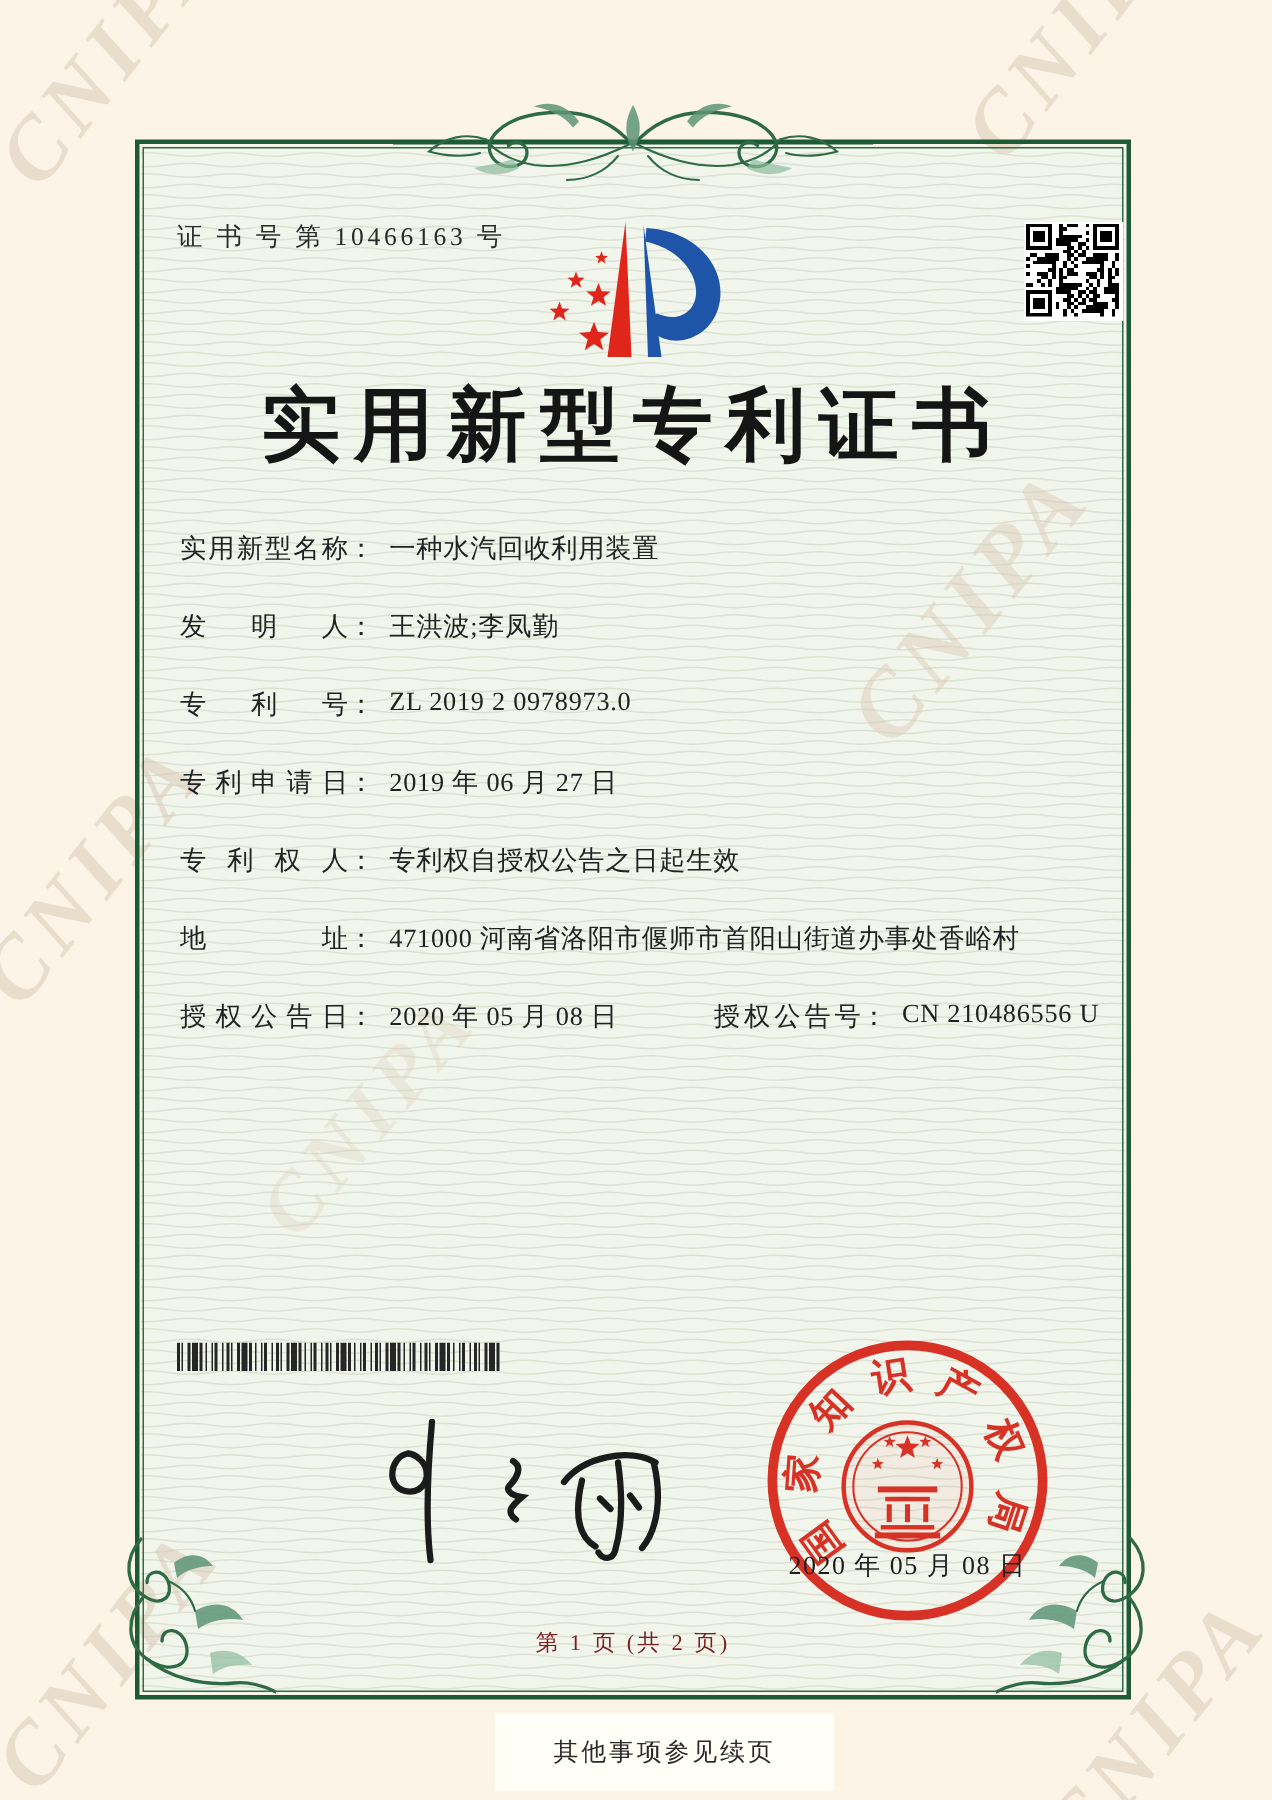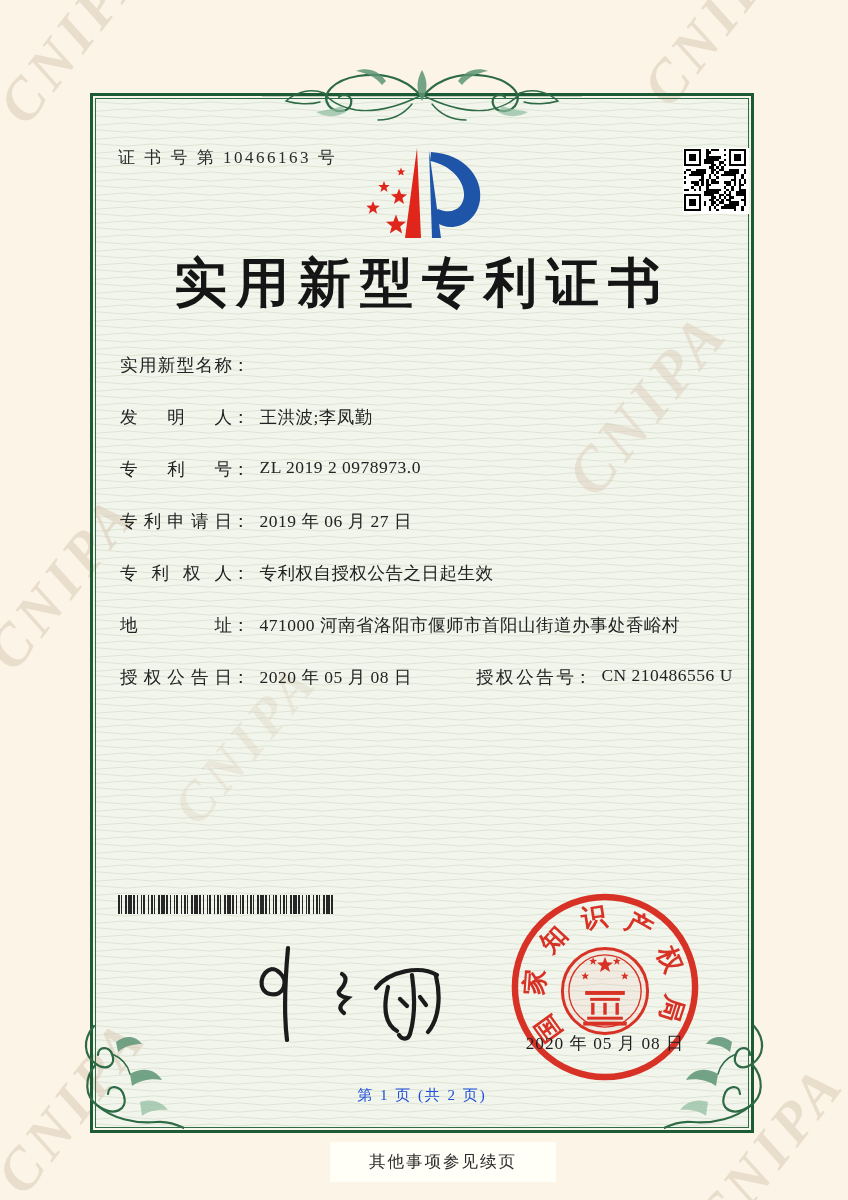--- a/index.html
+++ b/index.html
@@ -54,22 +54,22 @@
   .sig-block{position:absolute;left:122px;top:960px;font-size:18.5px;color:#1c1c1c;letter-spacing:2px;}
   .sig-block div{margin-bottom:13px;}
   .signature{position:absolute;left:230px;top:936px;}
 
   .seal{position:absolute;left:506px;top:888px;z-index:5;opacity:.95;}
   .seal text{font-family:"Liberation Serif",serif;}
   .seal .schar{fill:var(--red);font-size:26px;font-weight:bold;}
   .seal .sdate{fill:#131313;font-size:17.5px;letter-spacing:1px;text-anchor:middle;}
 
   .page-num{position:absolute;left:90px;top:1086px;width:664px;text-align:center;font-size:15px;
-            letter-spacing:2px;color:#1d4ed8;}
-  .footer-note{position:absolute;left:330px;top:1142px;width:226px;height:40px;background:#fffef7;
+            letter-spacing:2px;color:#7f1d1d;}
+  .footer-note{position:absolute;left:330px;top:1142px;width:226px;height:52px;background:#fffef7;
                display:flex;align-items:center;justify-content:center;font-size:16.5px;color:#2a2a2a;letter-spacing:2px;}
 </style>
 </head>
 <body>
 
 <div class="page">
 
   <div class="inner-bg">
     <svg id="waves" width="656" height="1032" aria-hidden="true">
         <path d="M-10 6 q14 -2.3 28 0 t28 0 t28 0 t28 0 t28 0 t28 0 t28 0 t28 0 t28 0 t28 0 t28 0 t28 0 t28 0 t28 0 t28 0 t28 0 t28 0 t28 0 t28 0 t28 0 t28 0 t28 0 t28 0 t28 0 t28 0 t28 0" fill="none" stroke="#dbe2d1" stroke-width="0.9"></path>
@@ -516,20 +516,21 @@
       <div class="frow">
         <span class="jlabel">
             <span>实</span>
             <span>用</span>
             <span>新</span>
             <span>型</span>
             <span>名</span>
             <span>称</span>
           </span>
           <span class="colon">：</span>
+        <span class="fval">一种水汽回收利用装置</span>
       </div>
       <div class="frow">
         <span class="jlabel">
             <span>发</span>
             <span>明</span>
             <span>人</span>
           </span>
           <span class="colon">：</span>
         <span class="fval">王洪波;李凤勤</span>
       </div>

